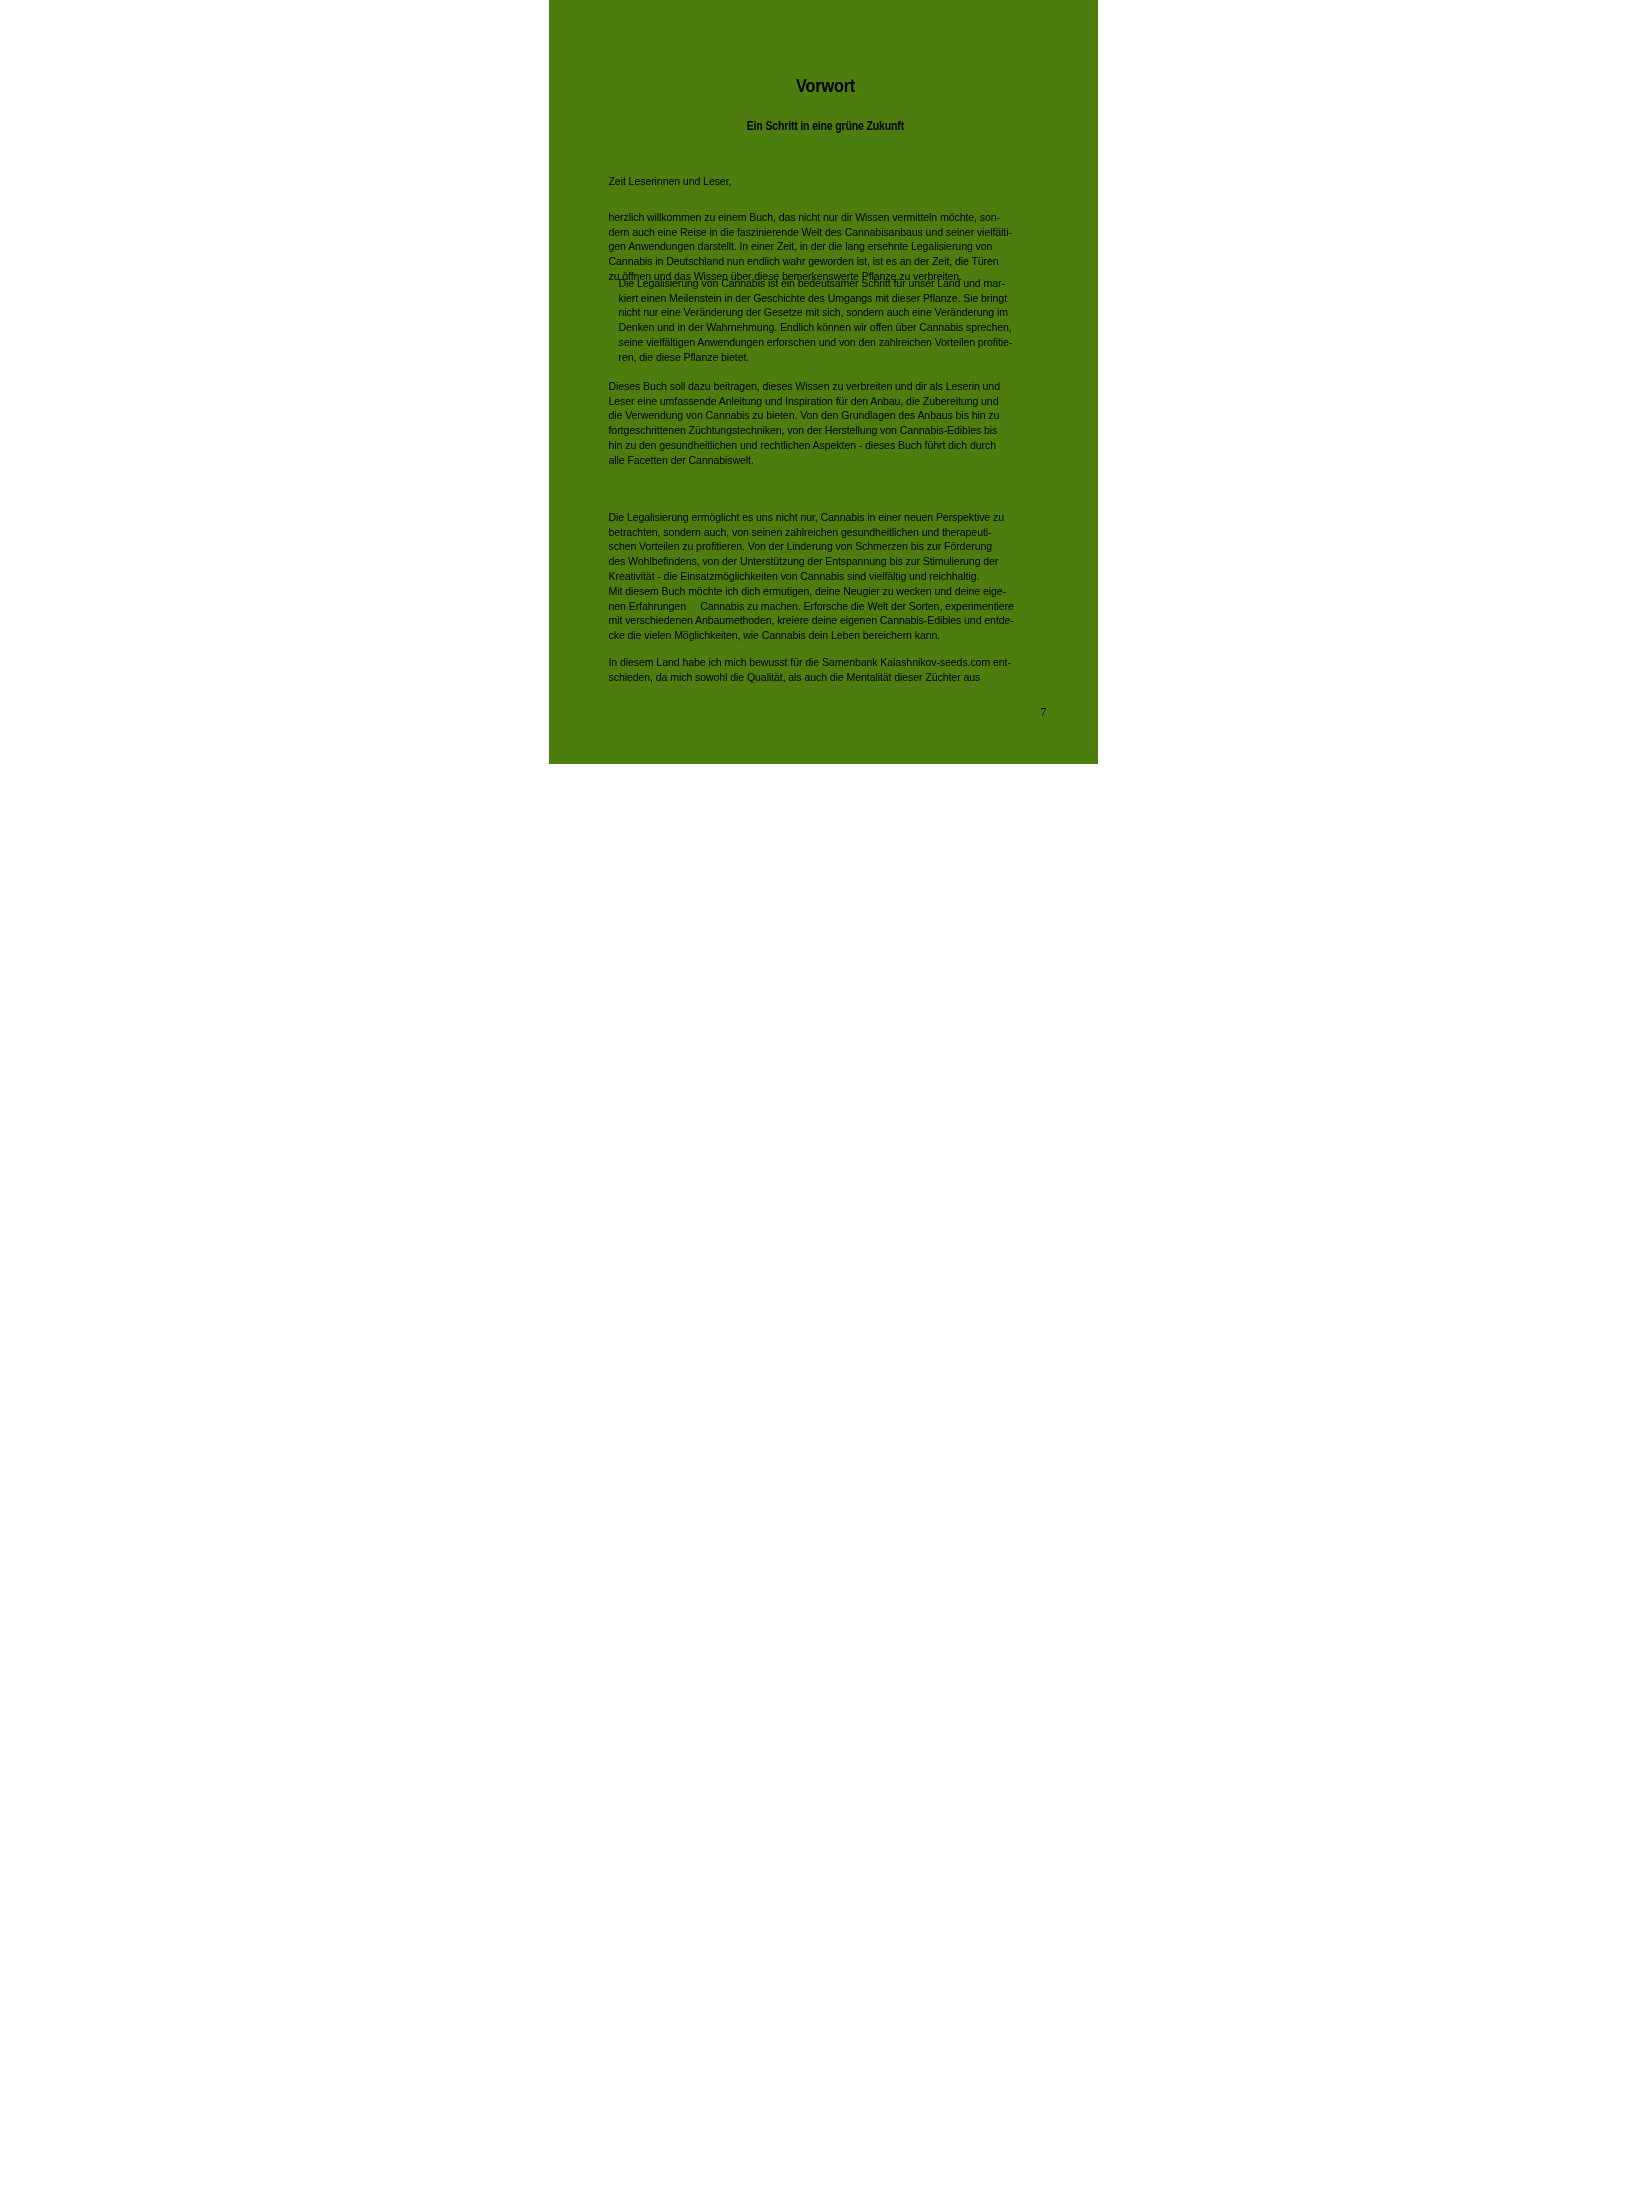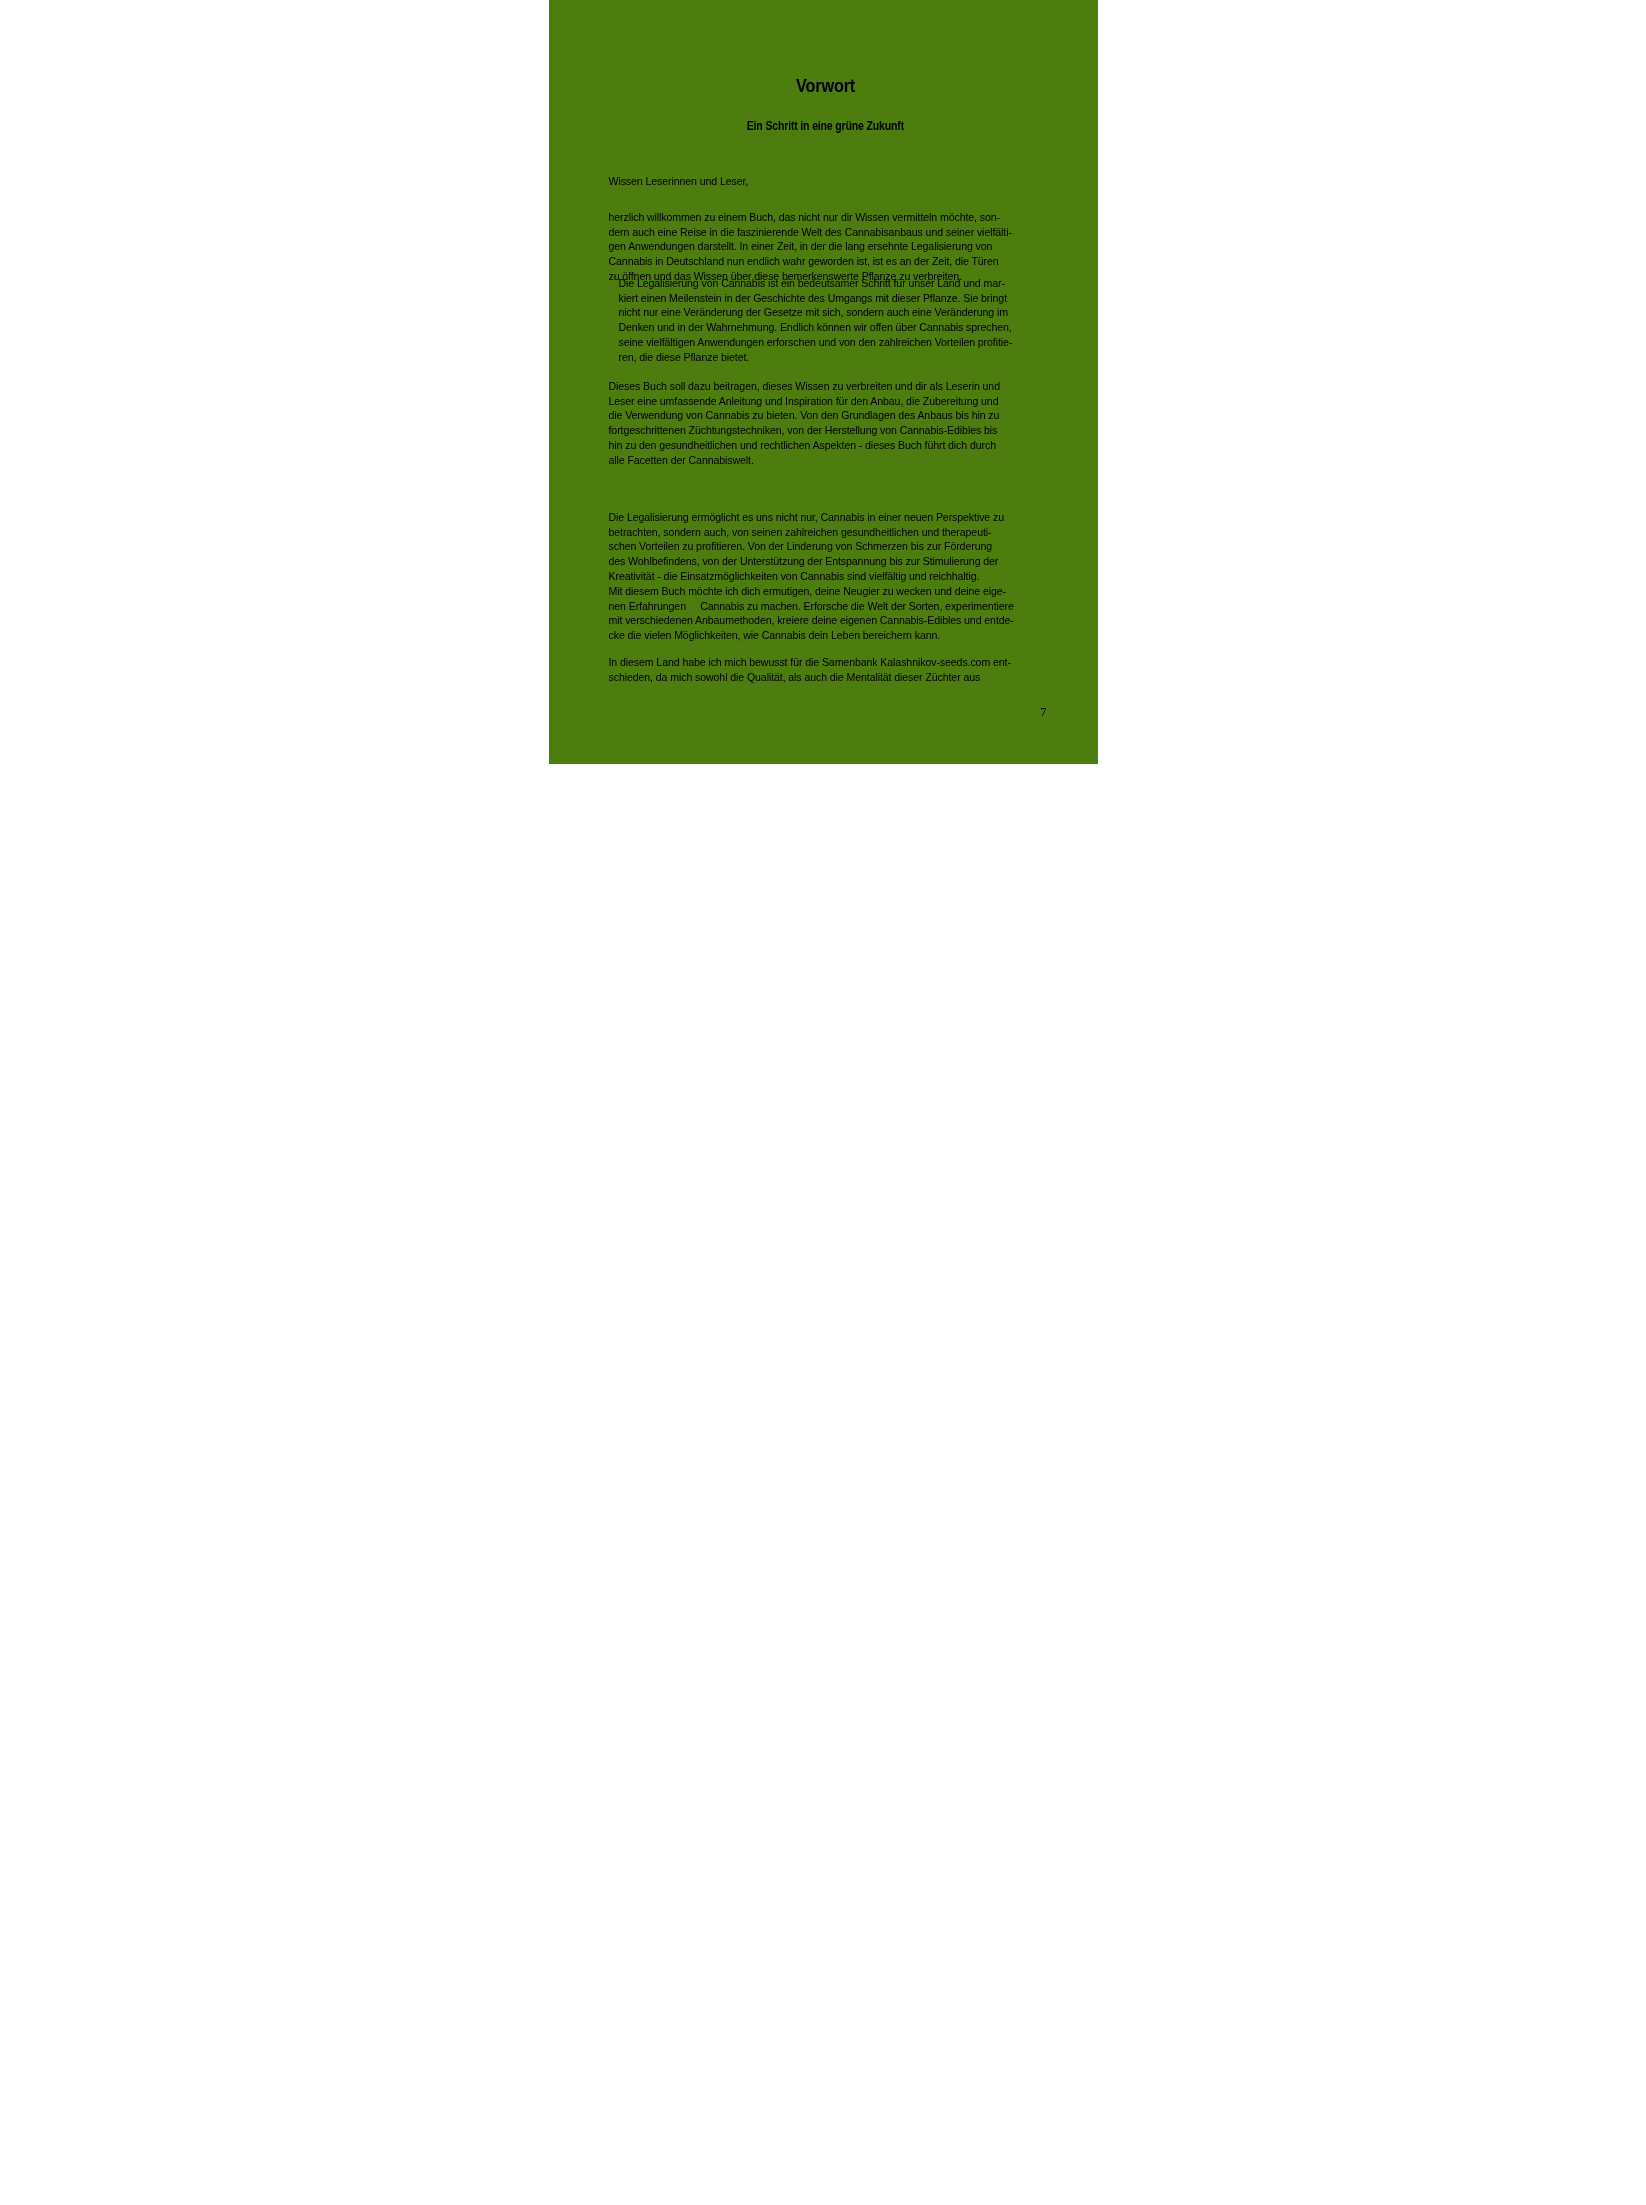--- a/index.html
+++ b/index.html
@@ -79,21 +79,21 @@
 </head>
 <body>
 
 <div class="page">
   <div class="content">
 
     <h1 class="title"><span class="squeeze">Vorwort</span></h1>
 
     <h2 class="subtitle"><span class="squeeze">Ein Schritt in eine grüne Zukunft</span></h2>
 
-    <div class="para salutation">Wissen Leserinnen und Leser,</div>
+    <div class="para salutation">Zeit Leserinnen und Leser,</div>
 
     <div class="para p1">herzlich willkommen zu einem Buch, das nicht nur dir Wissen vermitteln möchte, son-
 dern auch eine Reise in die faszinierende Welt des Cannabisanbaus und seiner vielfälti-
 gen Anwendungen darstellt. In einer Zeit, in der die lang ersehnte Legalisierung von
 Cannabis in Deutschland nun endlich wahr geworden ist, ist es an der Zeit, die Türen
 zu öffnen und das Wissen über diese bemerkenswerte Pflanze zu verbreiten.</div>
 
     <div class="para p2">Die Legalisierung von Cannabis ist ein bedeutsamer Schritt für unser Land und mar-
 kiert einen Meilenstein in der Geschichte des Umgangs mit dieser Pflanze. Sie bringt
 nicht nur eine Veränderung der Gesetze mit sich, sondern auch eine Veränderung im

